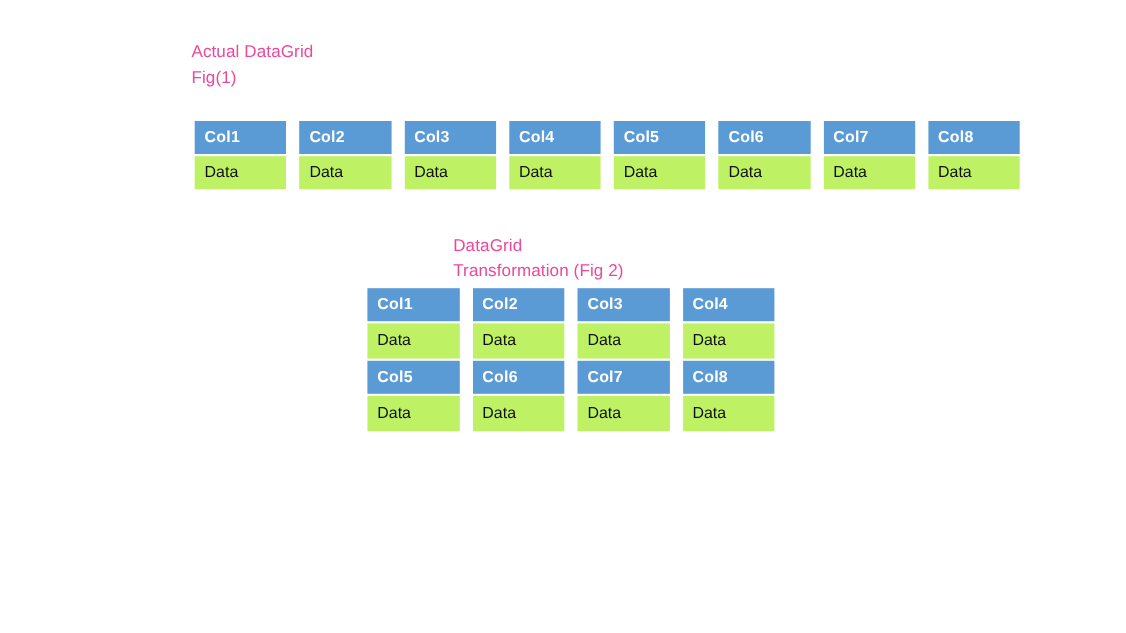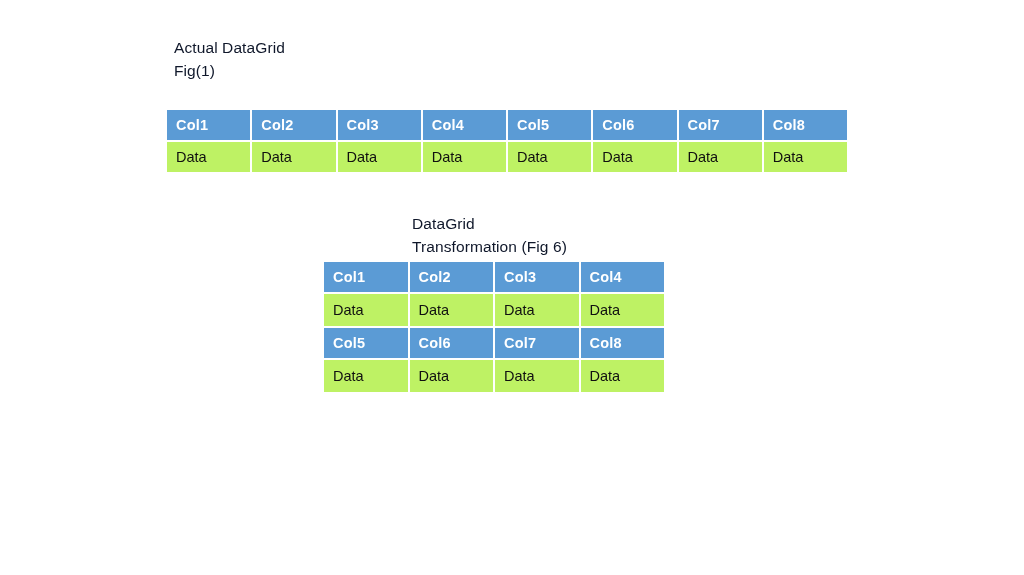--- a/index.html
+++ b/index.html
@@ -13,21 +13,21 @@
     font-family: "Liberation Sans", sans-serif;
     position: relative;
     overflow: hidden;
     -webkit-font-smoothing: antialiased;
   }
 
   .caption {
     position: absolute;
     font-size: 15.5px;
     line-height: 23px;
-    color: #0f172a;
+    color: #ec4899;
     white-space: pre-line;
     letter-spacing: 0.1px;
   }
   #caption-fig1 {
     left: 174px;
     top: 36px;
   }
   #caption-fig2 {
     left: 412px;
     top: 212px;
@@ -47,20 +47,21 @@
   }
   .cell {
     box-sizing: border-box;
     height: 30px;
     display: flex;
     align-items: center;
     font-size: 14.5px;
     padding-left: 9px;
     overflow: hidden;
     white-space: nowrap;
+    margin-left: 10px;
   }
   .cell.header {
     background: #5B9BD5;
     color: #ffffff;
     font-weight: bold;
     letter-spacing: 0.2px;
   }
   .cell.data {
     background: #bef264;
     color: #101010;
@@ -118,21 +119,21 @@
       <div class="cell data">Data</div>
       <div class="cell data">Data</div>
       <div class="cell data">Data</div>
       <div class="cell data">Data</div>
       <div class="cell data">Data</div>
       <div class="cell data">Data</div>
     </div>
   </div>
 
 <div class="caption" id="caption-fig2">DataGrid
-Transformation (Fig 6)</div>
+Transformation (Fig 2)</div>
 
 <div class="grid" id="grid-fig2">
     <div class="grid-row">
       <div class="cell header">Col1</div>
       <div class="cell header">Col2</div>
       <div class="cell header">Col3</div>
       <div class="cell header">Col4</div>
     </div>
     <div class="grid-row">
       <div class="cell data">Data</div>

